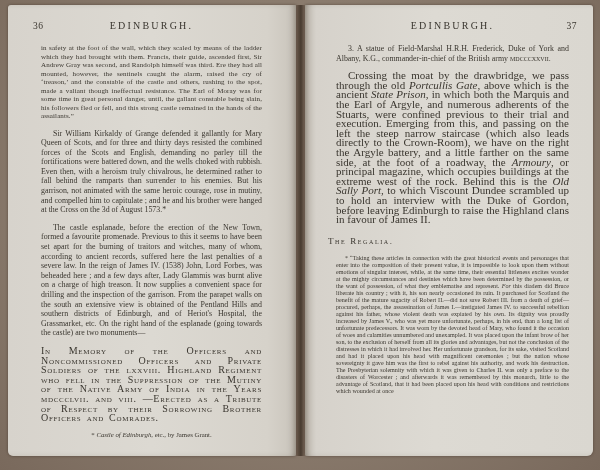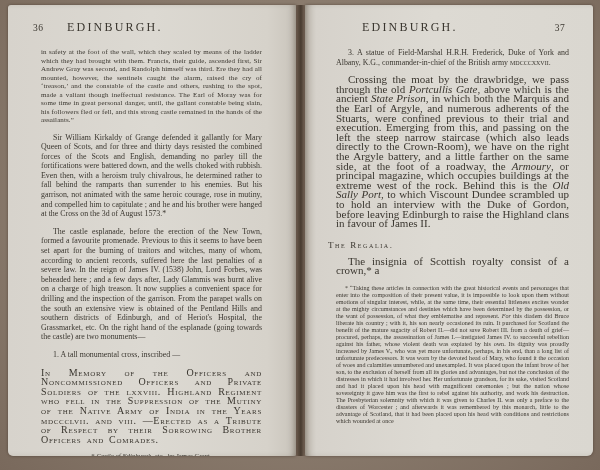--- a/index.html
+++ b/index.html
@@ -39,22 +39,22 @@
     background: linear-gradient(to right, #78675a 0%, #594a3d 30%, #473a2f 55%, #6d5d50 85%, #7d6c5e 100%);
   }
   .page-inner { position: relative; height: 100%; box-sizing: border-box; }
   .page.left  .page-inner { padding: 15px 26px 8px 25px; }
   .page.right .page-inner { padding: 15px 16px 8px 23px; }
 
   .page-head {
     display: flex; align-items: baseline; margin-bottom: 13px;
   }
   .pnum { width: 34px; font-size: 9.5px; letter-spacing: 0.5px; }
-  .pnum.num-right { text-align: center; }
-  .running { flex: 1; font-size: 12px; letter-spacing: 2.2px; }
+  .pnum.num-right { text-align: right; }
+  .running { flex: 1; text-align: center; font-size: 10px; letter-spacing: 2.2px; }
 
   .body p.blk { margin: 8px; text-align: justify; }
   .quote   { font-size: 7px;   line-height: 8.5px; margin-bottom: 4px !important; letter-spacing: 0.1px; }
   .para    { font-size: 7.9px; line-height: 9.6px; text-indent: 12px; }
   .para-sp { font-size: 11px; line-height: 9.6px; text-indent: 12px; margin-top: 5px !important; }
   .item    { font-size: 7.9px; line-height: 9.6px; text-indent: 12px; margin-top: 1px !important; }
   .inscription {
     font-variant: small-caps; font-size: 10px; line-height: 9.6px;
     letter-spacing: 0.7px; word-spacing: 2px; margin-top: 5px !important;
   }
@@ -77,40 +77,38 @@
       <div class="page-inner">
         <header class="page-head">
           <span class="pnum num-left">36</span>
           <span class="running">EDINBURGH.</span>
           <span class="pnum num-right"></span>
         </header>
         <div class="body">
             <p class="blk quote"><span>in safety at the foot of the wall, which they scaled by means of the ladder which they had brought with them.  Francis, their guide, ascended first, Sir Andrew Gray was second, and Randolph himself was third.  Ere they had all mounted, however, the sentinels caught the alarm, raised the cry of ‘treason,’ and the constable of the castle and others, rushing to the spot, made a valiant though ineffectual resistance.  The Earl of Moray was for some time in great personal danger, until, the gallant constable being slain, his followers fled or fell, and this strong castle remained in the hands of the assailants.”</span></p>
             <p class="blk para"><span>Sir William Kirkaldy of Grange defended it gallantly for Mary Queen of Scots, and for three and thirty days resisted the combined forces of the Scots and English, demanding no parley till the fortifications were battered down, and the wells choked with rubbish.  Even then, with a heroism truly chivalrous, he determined rather to fall behind the ramparts than surrender to his enemies.  But his garrison, not animated with the same heroic courage, rose in mutiny, and compelled him to capitulate ; and he and his brother were hanged at the Cross on the 3d of August 1573.*</span></p>
             <p class="blk para"><span>The castle esplanade, before the erection of the New Town, formed a favourite promenade.  Previous to this it seems to have been set apart for the burning of traitors and witches, many of whom, according to ancient records, suffered here the last penalties of a severe law.  In the reign of James IV. (1538) John, Lord Forbes, was beheaded here ; and a few days after, Lady Glammis was burnt alive on a charge of high treason.  It now supplies a convenient space for drilling and the inspection of the garrison.  From the parapet walls on the south an extensive view is obtained of the Pentland Hills and southern districts of Edinburgh, and of Heriot's Hospital, the Grassmarket, etc.  On the right hand of the esplanade (going towards the castle) are two monuments—</span></p>
-            <p class="blk item"><span>1. A tall monumental cross, inscribed —</span></p>
             <p class="blk inscription"><span>In Memory of the Officers and Noncommissioned Officers and Private Soldiers of the lxxviii. Highland Regiment who fell in the Suppression of the Mutiny of the Native Army of India in the Years mdccclvii. and viii. —Erected as a Tribute of Respect by their Sorrowing Brother Officers and Comrades.</span></p>
             <p class="blk footnote-center"><span>* </span><span class="it">Castle of Edinburgh</span><span>, etc., by James Grant.</span></p>
           </div>
       </div>
     </section>
 
     <div class="gutter"></div>
 
     <section class="page right">
       <div class="page-inner">
         <header class="page-head">
           <span class="pnum num-left"></span>
           <span class="running">EDINBURGH.</span>
           <span class="pnum num-right">37</span>
         </header>
         <div class="body">
             <p class="blk para"><span>3. A statue of Field-Marshal H.R.H. Frederick, Duke of York and Albany, K.G., commander-in-chief of the British army </span><span class="sc">mdcccxxvii.</span></p>
             <p class="blk para-sp"><span>Crossing the moat by the drawbridge, we pass through the old </span><span class="it">Portcullis Gate</span><span>, above which is the ancient </span><span class="it">State Prison</span><span>, in which both the Marquis and the Earl of Argyle, and numerous adherents of the Stuarts, were confined previous to their trial and execution.  Emerging from this, and passing on the left the steep narrow staircase (which also leads directly to the Crown-Room), we have on the right the Argyle battery, and a little farther on the same side, at the foot of a roadway, the </span><span class="it">Armoury</span><span>, or principal magazine, which occupies buildings at the extreme west of the rock.  Behind this is the </span><span class="it">Old Sally Port</span><span>, to which Viscount Dundee scrambled up to hold an interview with the Duke of Gordon, before leaving Edinburgh to raise the Highland clans in favour of James II.</span></p>
             <p class="blk heading"><span>The Regalia.</span></p>
-            <p class="blk para-sp"><span>The insignia of Scottish royalty consist of a crown,* a</span></p>
             <p class="blk footnote"><span>* “Taking these articles in connection with the great historical events and personages that enter into the composition of their present value, it is impossible to look upon them without emotions of singular interest, while, at the same time, their essential littleness excites wonder at the mighty circumstances and destinies which have been determined by the possession, or the want of possession, of what they emblematise and represent.   </span><span class="it">For</span><span> this diadem did Bruce liberate his country ; with it, his son nearly occasioned its ruin.  It purchased for Scotland the benefit of the mature sagacity of Robert II.—did not save Robert III. from a death of grief—procured, perhaps, the assassination of James I.—instigated James IV. to successful rebellion against his father, whose violent death was expiated by his own.  Its dignity was proudly increased by James V., who was yet more unfortunate, perhaps, in his end, than a long list of unfortunate predecessors.  It was worn by the devoted head of Mary, who found it the occasion of woes and calamities unnumbered and unexampled.  It was placed upon the infant brow of her son, to the exclusion of herself from all its glories and advantages, but not the conclusion of the distresses in which it had involved her.  Her unfortunate grandson, for its sake, visited Scotland and had it placed upon his head with magnificent ceremonies ; but the nation whose sovereignty it gave him was the first to rebel against his authority, and work his destruction.  The Presbyterian solemnity with which it was given to Charles II. was only a preface to the disasters of Worcester ; and afterwards it was remembered by this monarch, little to the advantage of Scotland, that it had been placed upon his head with conditions and restrictions which wounded at once</span></p>
           </div>
       </div>
     </section>
 
   </div>
 </div>
 
 </body></html>

